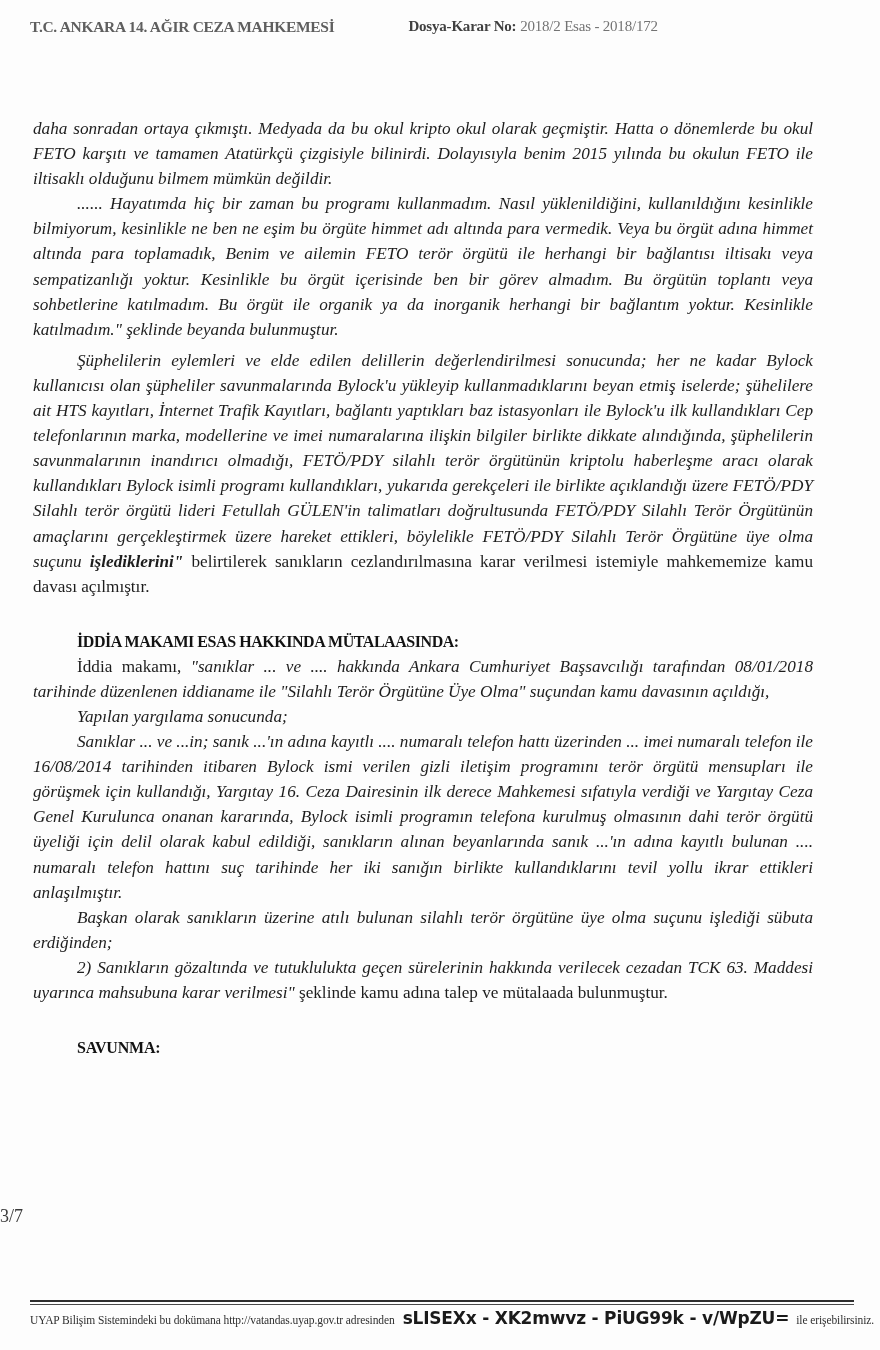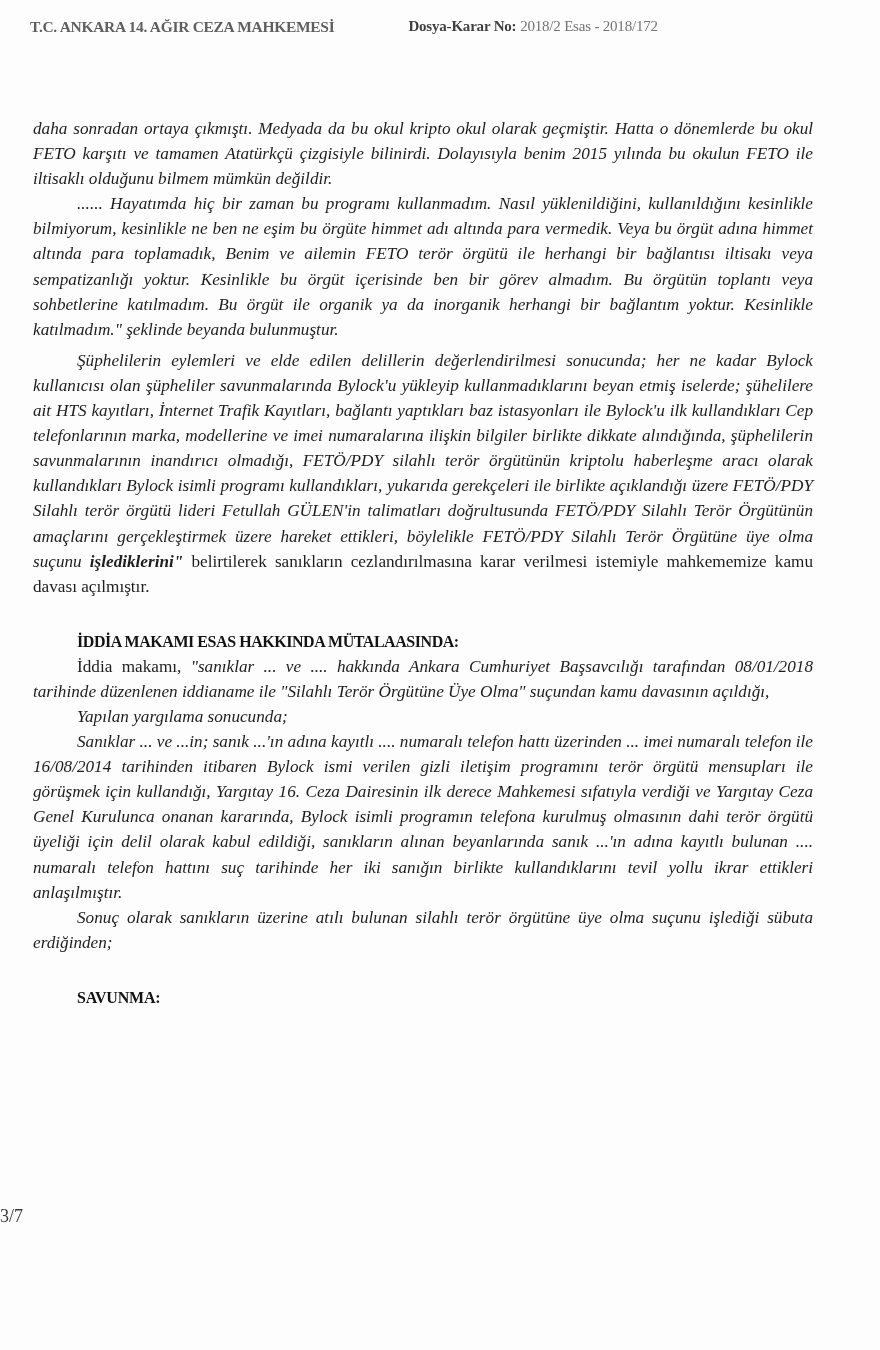--- a/index.html
+++ b/index.html
@@ -179,27 +179,38 @@
     <h2 class="section-heading tight">İDDİA MAKAMI ESAS HAKKINDA MÜTALAASINDA:</h2>
 
     <p class="para indent">
       <span class="roman">İddia makamı, </span><span>"sanıklar ... ve .... hakkında Ankara Cumhuriyet Başsavcılığı tarafından 08/01/2018 tarihinde düzenlenen iddianame ile "Silahlı Terör Örgütüne Üye Olma" suçundan kamu davasının açıldığı,</span>
     </p>
 
     <p class="para indent">Yapılan yargılama sonucunda;</p>
 
     <p class="para indent">Sanıklar ... ve ...in; sanık ...'ın adına kayıtlı .... numaralı telefon hattı üzerinden ... imei numaralı telefon ile 16/08/2014 tarihinden itibaren Bylock ismi verilen gizli iletişim programını terör örgütü mensupları ile görüşmek için kullandığı, Yargıtay 16. Ceza Dairesinin ilk derece Mahkemesi sıfatıyla verdiği ve Yargıtay Ceza Genel Kurulunca onanan kararında, Bylock isimli programın telefona kurulmuş olmasının dahi terör örgütü üyeliği için delil olarak kabul edildiği, sanıkların alınan beyanlarında sanık ...'ın adına kayıtlı bulunan .... numaralı telefon hattını suç tarihinde her iki sanığın birlikte kullandıklarını  tevil yollu ikrar ettikleri anlaşılmıştır.</p>
 
-    <p class="para indent">Sonuç olarak sanıkların üzerine atılı bulunan silahlı terör örgütüne üye olma suçunu işlediği sübuta erdiğinden;</p>
-
-
+    <p class="para indent">Başkan olarak sanıkların üzerine atılı bulunan silahlı terör örgütüne üye olma suçunu işlediği sübuta erdiğinden;</p>
+
+
+    <p class="para indent">
+      <span>2) Sanıkların gözaltında ve tutuklulukta geçen sürelerinin hakkında verilecek cezadan TCK 63. Maddesi uyarınca mahsubuna karar verilmesi"</span><span class="roman"> şeklinde  kamu adına talep ve mütalaada bulunmuştur.</span>
+    </p>
 
     <div class="gap-lg"></div>
 
     <h2 class="section-heading">SAVUNMA:</h2>
 
 
   </div>
 
   <div class="page-number">3/7</div>
 
+  <div class="doc-footer">
+    <div class="footer-rule"></div>
+    <div class="footer-line">
+      <span class="footer-text-left">UYAP Bilişim Sistemindeki bu dokümana http://vatandas.uyap.gov.tr adresinden</span>
+      <span class="footer-code">sLISEXx - XK2mwvz - PiUG99k - v/WpZU=</span>
+      <span class="footer-text-right">ile erişebilirsiniz.</span>
+    </div>
+  </div>
 
 </div>
 
 </body></html>

